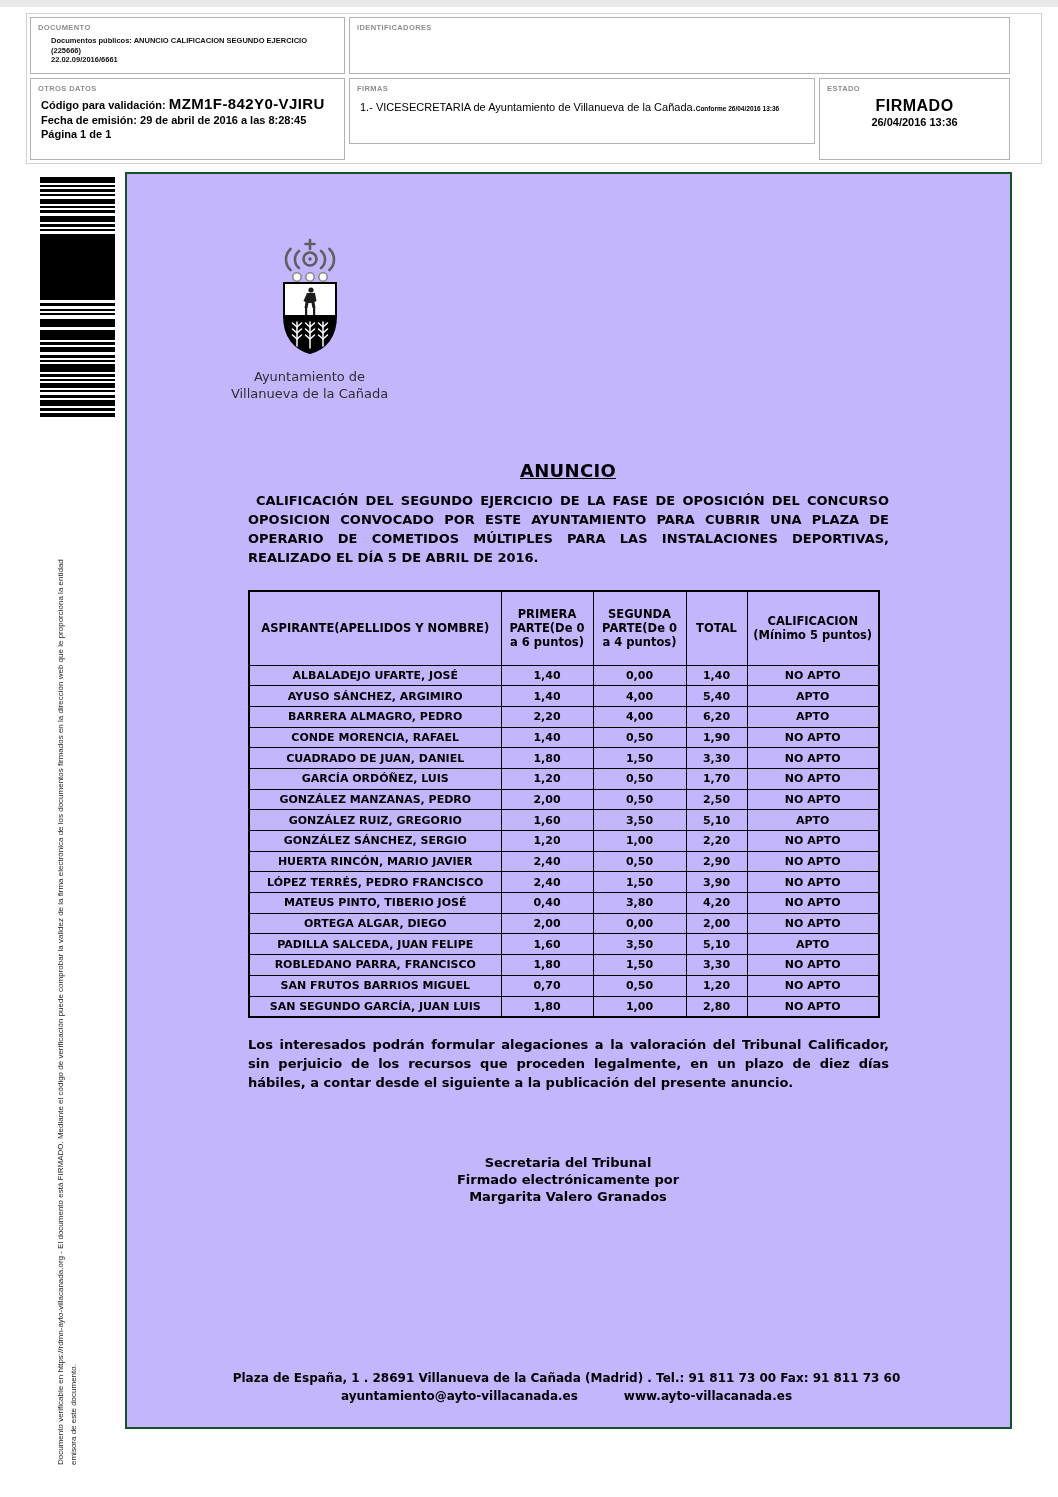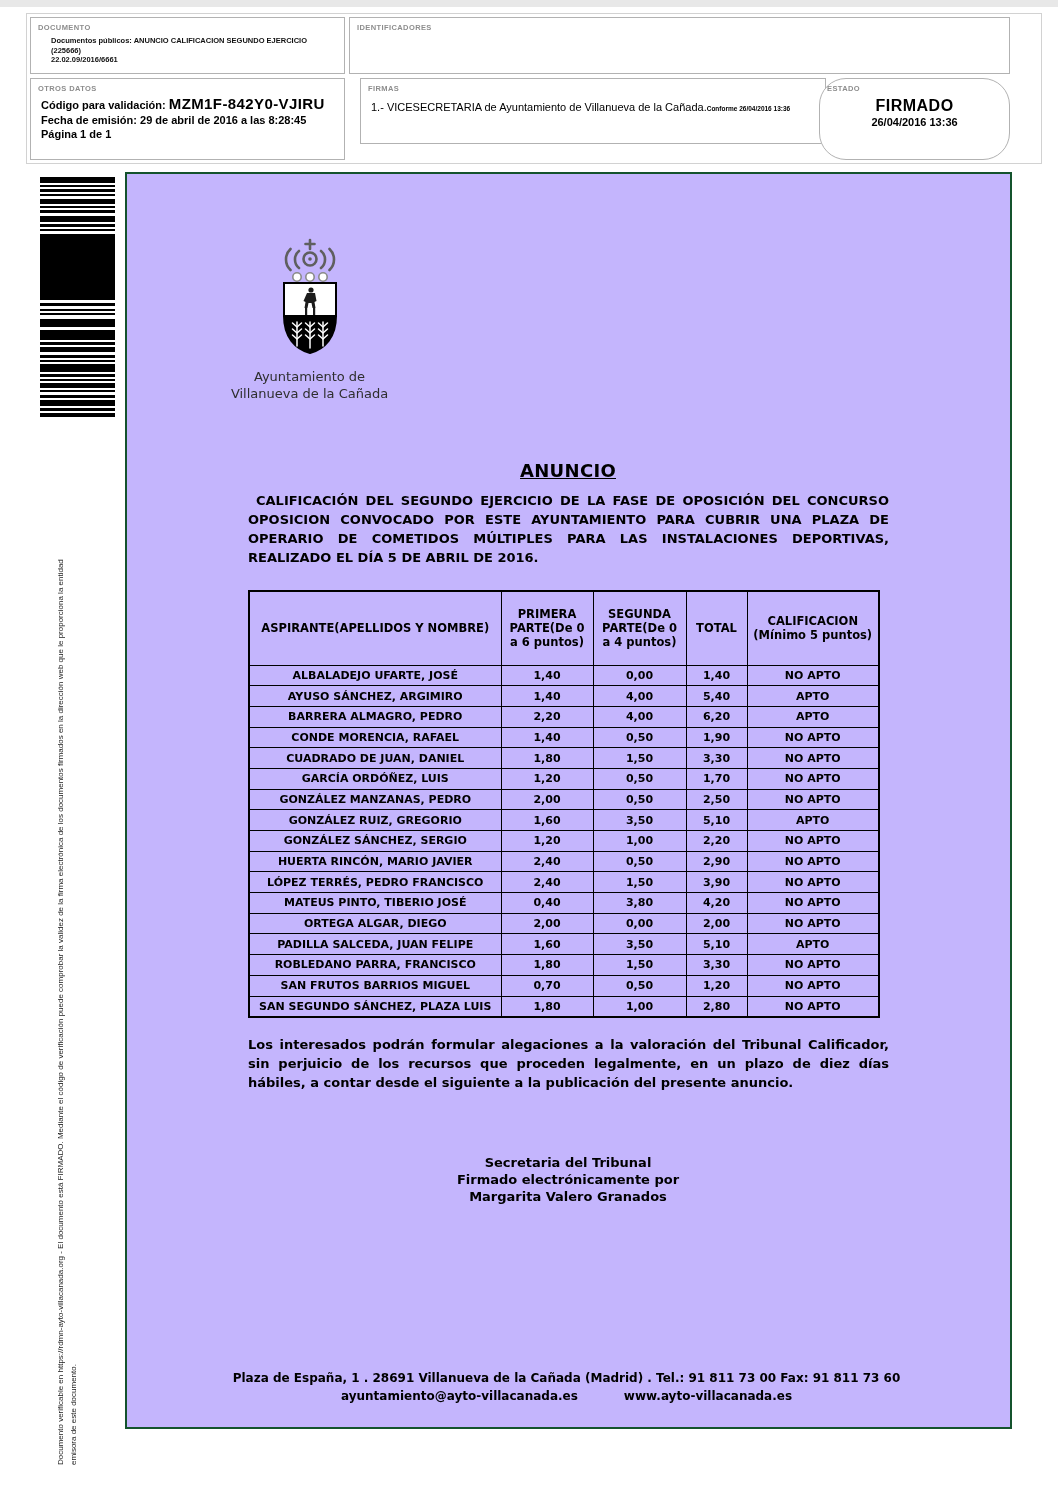--- a/index.html
+++ b/index.html
@@ -8,22 +8,22 @@
     font-family:"Liberation Sans", sans-serif; overflow:hidden; margin:7px auto;
   }
 
   
   .hdr-frame { position:absolute; left:26px; top:6px; width:1014px; height:149px; border:1px solid #d2d2d2; }
   .hbox { position:absolute; border:1px solid #b2b2b2; background:#fff; box-sizing:border-box; }
   .hlabel { font-size:7.5px; color:#8d8d8d; letter-spacing:.4px; padding:5px 0 0 7px; font-weight:bold; }
   #box-documento { left:30px; top:10px; width:315px; height:57px; }
   #box-identificadores { left:349px; top:10px; width:661px; height:57px; }
   #box-otros { left:30px; top:71px; width:315px; height:82px; }
-  #box-firmas { left:360px; top:71px; width:466px; height:66px; }
-  #box-estado { left:819px; top:71px; width:191px; height:82px;border-radius:27px; }
+  #box-firmas { left:349px; top:71px; width:466px; height:66px; }
+  #box-estado { left:819px; top:71px; width:191px; height:82px; }
 
   .doc-lines { font-size:7.5px; font-weight:bold; color:#111; padding:4px 8px 0 20px; line-height:9.5px; }
   .otros-content { padding:3px 8px 0 10px; color:#000; }
   .codigo-line { font-size:11px; font-weight:bold; line-height:16px; }
   .codigo-val { font-size:15px; letter-spacing:.4px; }
   .otros-line { font-size:11px; font-weight:bold; line-height:14px; }
   .firmas-line { font-size:11px; color:#000; padding:8px 8px 0 10px; }
   .conforme { font-size:6.5px; font-weight:bold; }
   .estado-content { text-align:center; margin-top:4px; }
   .estado-value { font-size:16px; font-weight:bold; letter-spacing:.5px; }
@@ -356,21 +356,21 @@
 
             <tr>
               <td class="td-name">SAN FRUTOS BARRIOS MIGUEL</td>
               <td class="td-num">0,70</td>
               <td class="td-num">0,50</td>
               <td class="td-num">1,20</td>
               <td class="td-cal">NO APTO</td>
             </tr>
 
             <tr>
-              <td class="td-name">SAN SEGUNDO SÁNCHEZ, PLAZA LUIS</td>
+              <td class="td-name">SAN SEGUNDO GARCÍA, JUAN LUIS</td>
               <td class="td-num">1,80</td>
               <td class="td-num">1,00</td>
               <td class="td-num">2,80</td>
               <td class="td-cal">NO APTO</td>
             </tr>
           </tbody>
       </table>
     </div>
 
     <div class="doc-closing">Los interesados podrán formular alegaciones a la valoración del Tribunal Calificador, sin perjuicio de los recursos que proceden legalmente, en un plazo de diez días hábiles, a contar desde el siguiente a la publicación del presente anuncio.</div>

